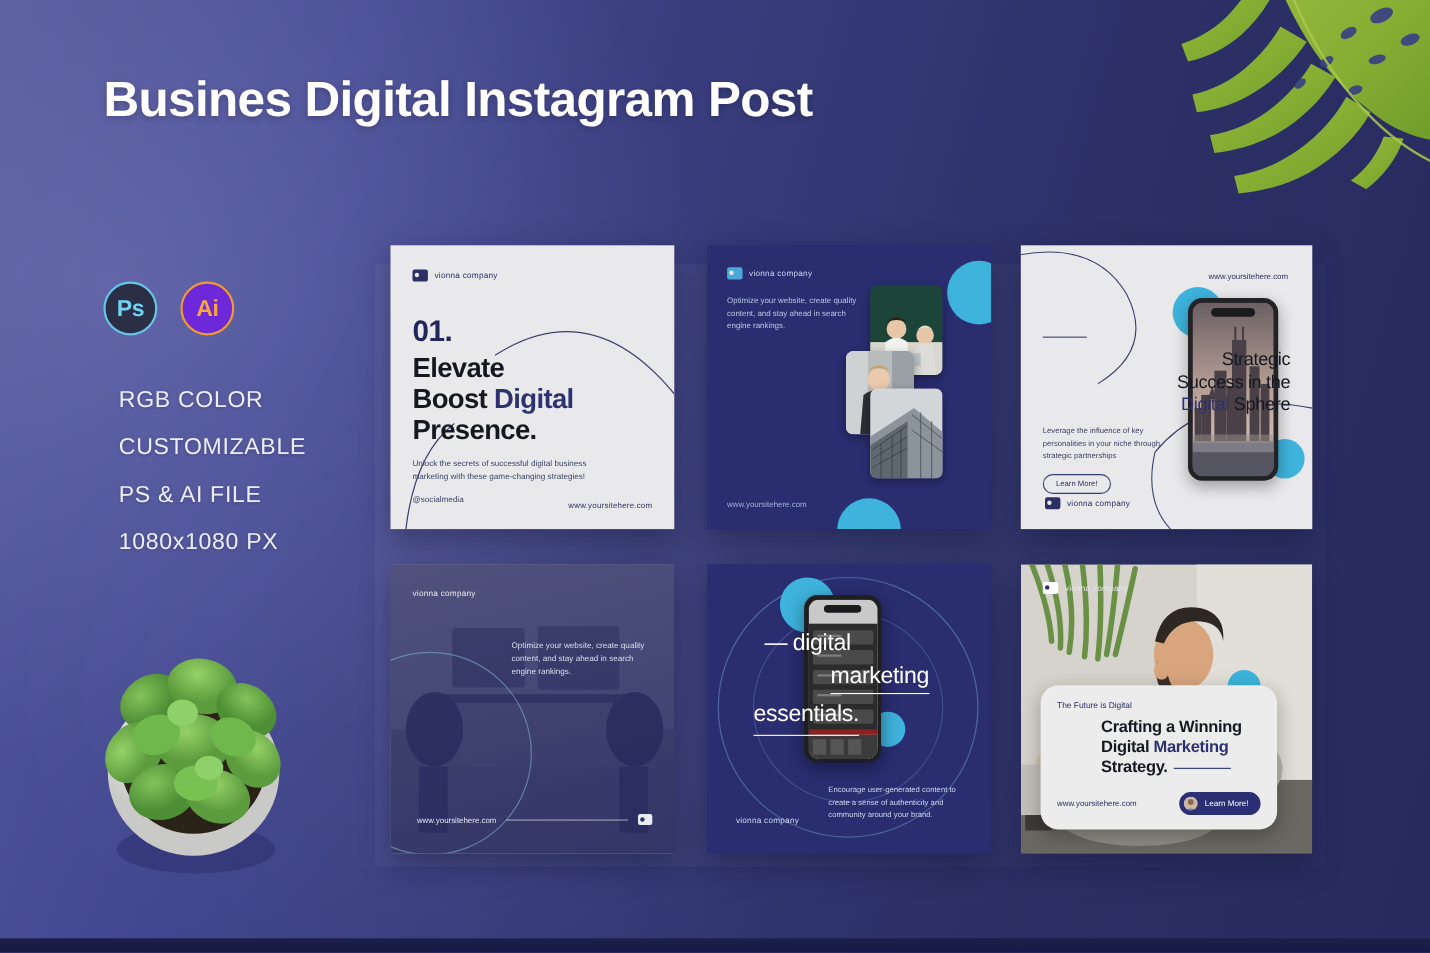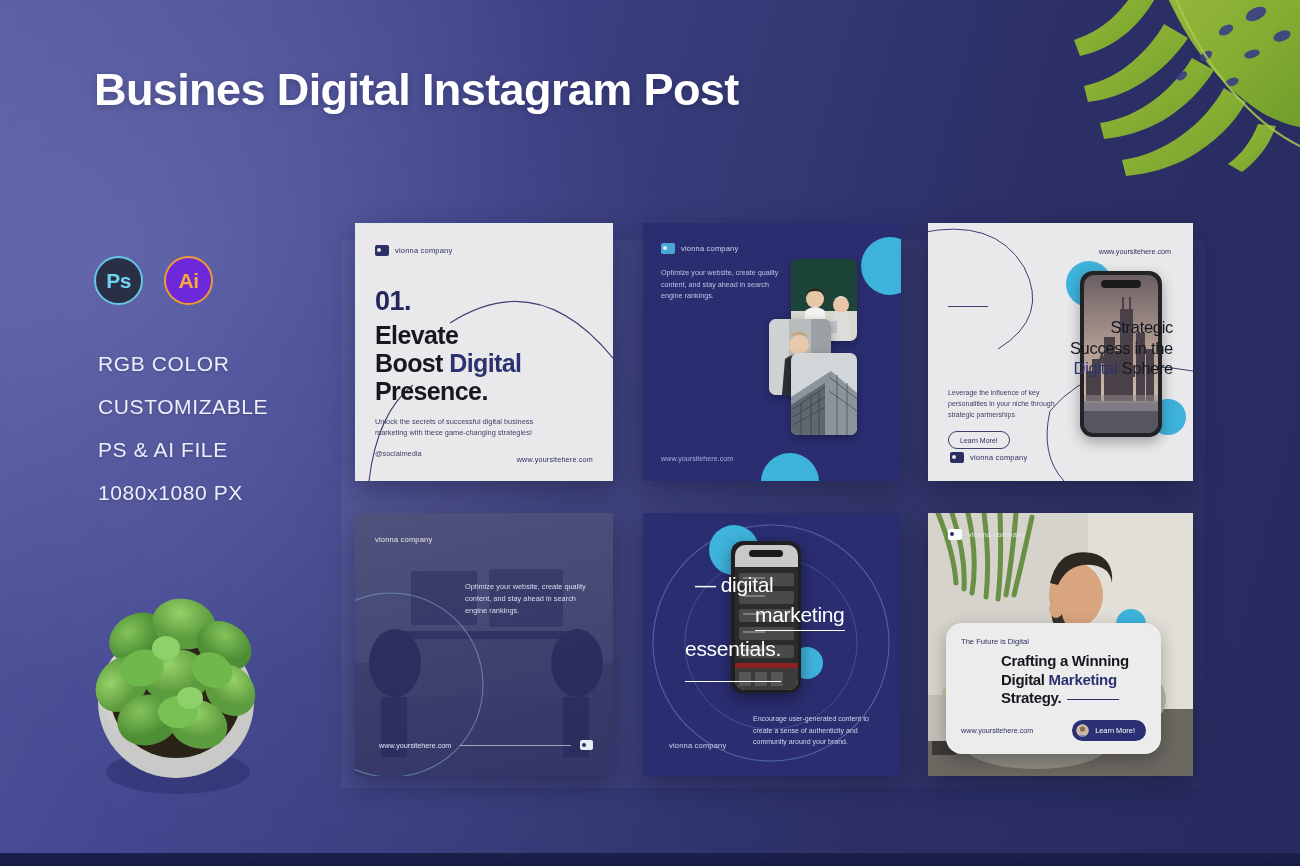--- a/index.html
+++ b/index.html
@@ -46,21 +46,21 @@
   .badges { position:absolute; left:94px; top:256px; display:flex; gap:21px; }
   .badge {
     width:49px; height:49px; border-radius:50%;
     display:flex; align-items:center; justify-content:center;
     font-size:21px; font-weight:bold; letter-spacing:-0.5px;
   }
   .badge-ps { background:#2a2f45; border:2px solid #63c6e8; color:#6fd3ef; }
   .badge-ai { background:#6d28d9; border:2px solid #f09a33; color:#f9a63c; }
 
   
-  .features { position:absolute; left:98px; top:352px; }
+  .features { position:absolute; left:108px; top:352px; }
   .feature {
     font-size:21px; color:#eceefb; letter-spacing:0.6px;
     margin-bottom:19px; font-weight:400;
     text-shadow:0 1px 3px rgba(0,0,0,0.2);
   }
 
   
   .leaf { position:absolute; right:-6px; top:-22px; width:250px; height:200px; }
 
   
@@ -168,21 +168,21 @@
   .c4-url { font-size:7.2px; color:#dfe5f5; white-space:nowrap; }
   .c4-line { flex:1; height:1px; background:rgba(255,255,255,0.55); }
   .c4-chip { width:13px; height:10px; background:#e9ebf5; border-radius:2px; position:relative; flex:none; }
   .c4-chip::before { content:""; position:absolute; left:2px; top:2.5px; width:4px; height:4px; border-radius:50%; background:#2b2f63; }
 
   
   .c5-inner { position:absolute; inset:0; }
   .c5-w1 { position:absolute; left:52px; top:60px; font-size:21px; color:#fff; font-weight:500; letter-spacing:-0.3px; }
   .c5-w1::before { content:"—"; margin-right:5px; color:#fff; }
   .c5-w2 { position:absolute; left:112px; top:90px; font-size:21px; color:#fff; font-weight:500; letter-spacing:-0.3px; border-bottom:1.4px solid #fff; padding-bottom:3px; }
-  .c5-w3 { position:absolute; left:42px; top:124px; font-size:21px; color:#fff; font-weight:500; letter-spacing:-0.3px; border-bottom:1.4px solid #fff; padding-bottom:20px; }
+  .c5-w3 { position:absolute; left:42px; top:124px; font-size:21px; color:#fff; font-weight:500; letter-spacing:-0.3px; border-bottom:1.4px solid #fff; padding-bottom:7px; }
   .c5-phone {
     position:absolute; left:88px; top:28px; width:70px; height:152px;
     background:#1f1f22; border-radius:12px; padding:3.5px;
     box-shadow:0 5px 15px rgba(0,0,0,0.4);
   }
   .c5-logo { position:absolute; left:26px; bottom:26px; }
   .c5-logo .logo-text { display:block; margin-top:5px; color:#cfd8ee; }
   .c5-body { position:absolute; right:20px; bottom:28px; width:128px; font-size:7px; color:#cdd7ee; line-height:1.65; }
 
   

